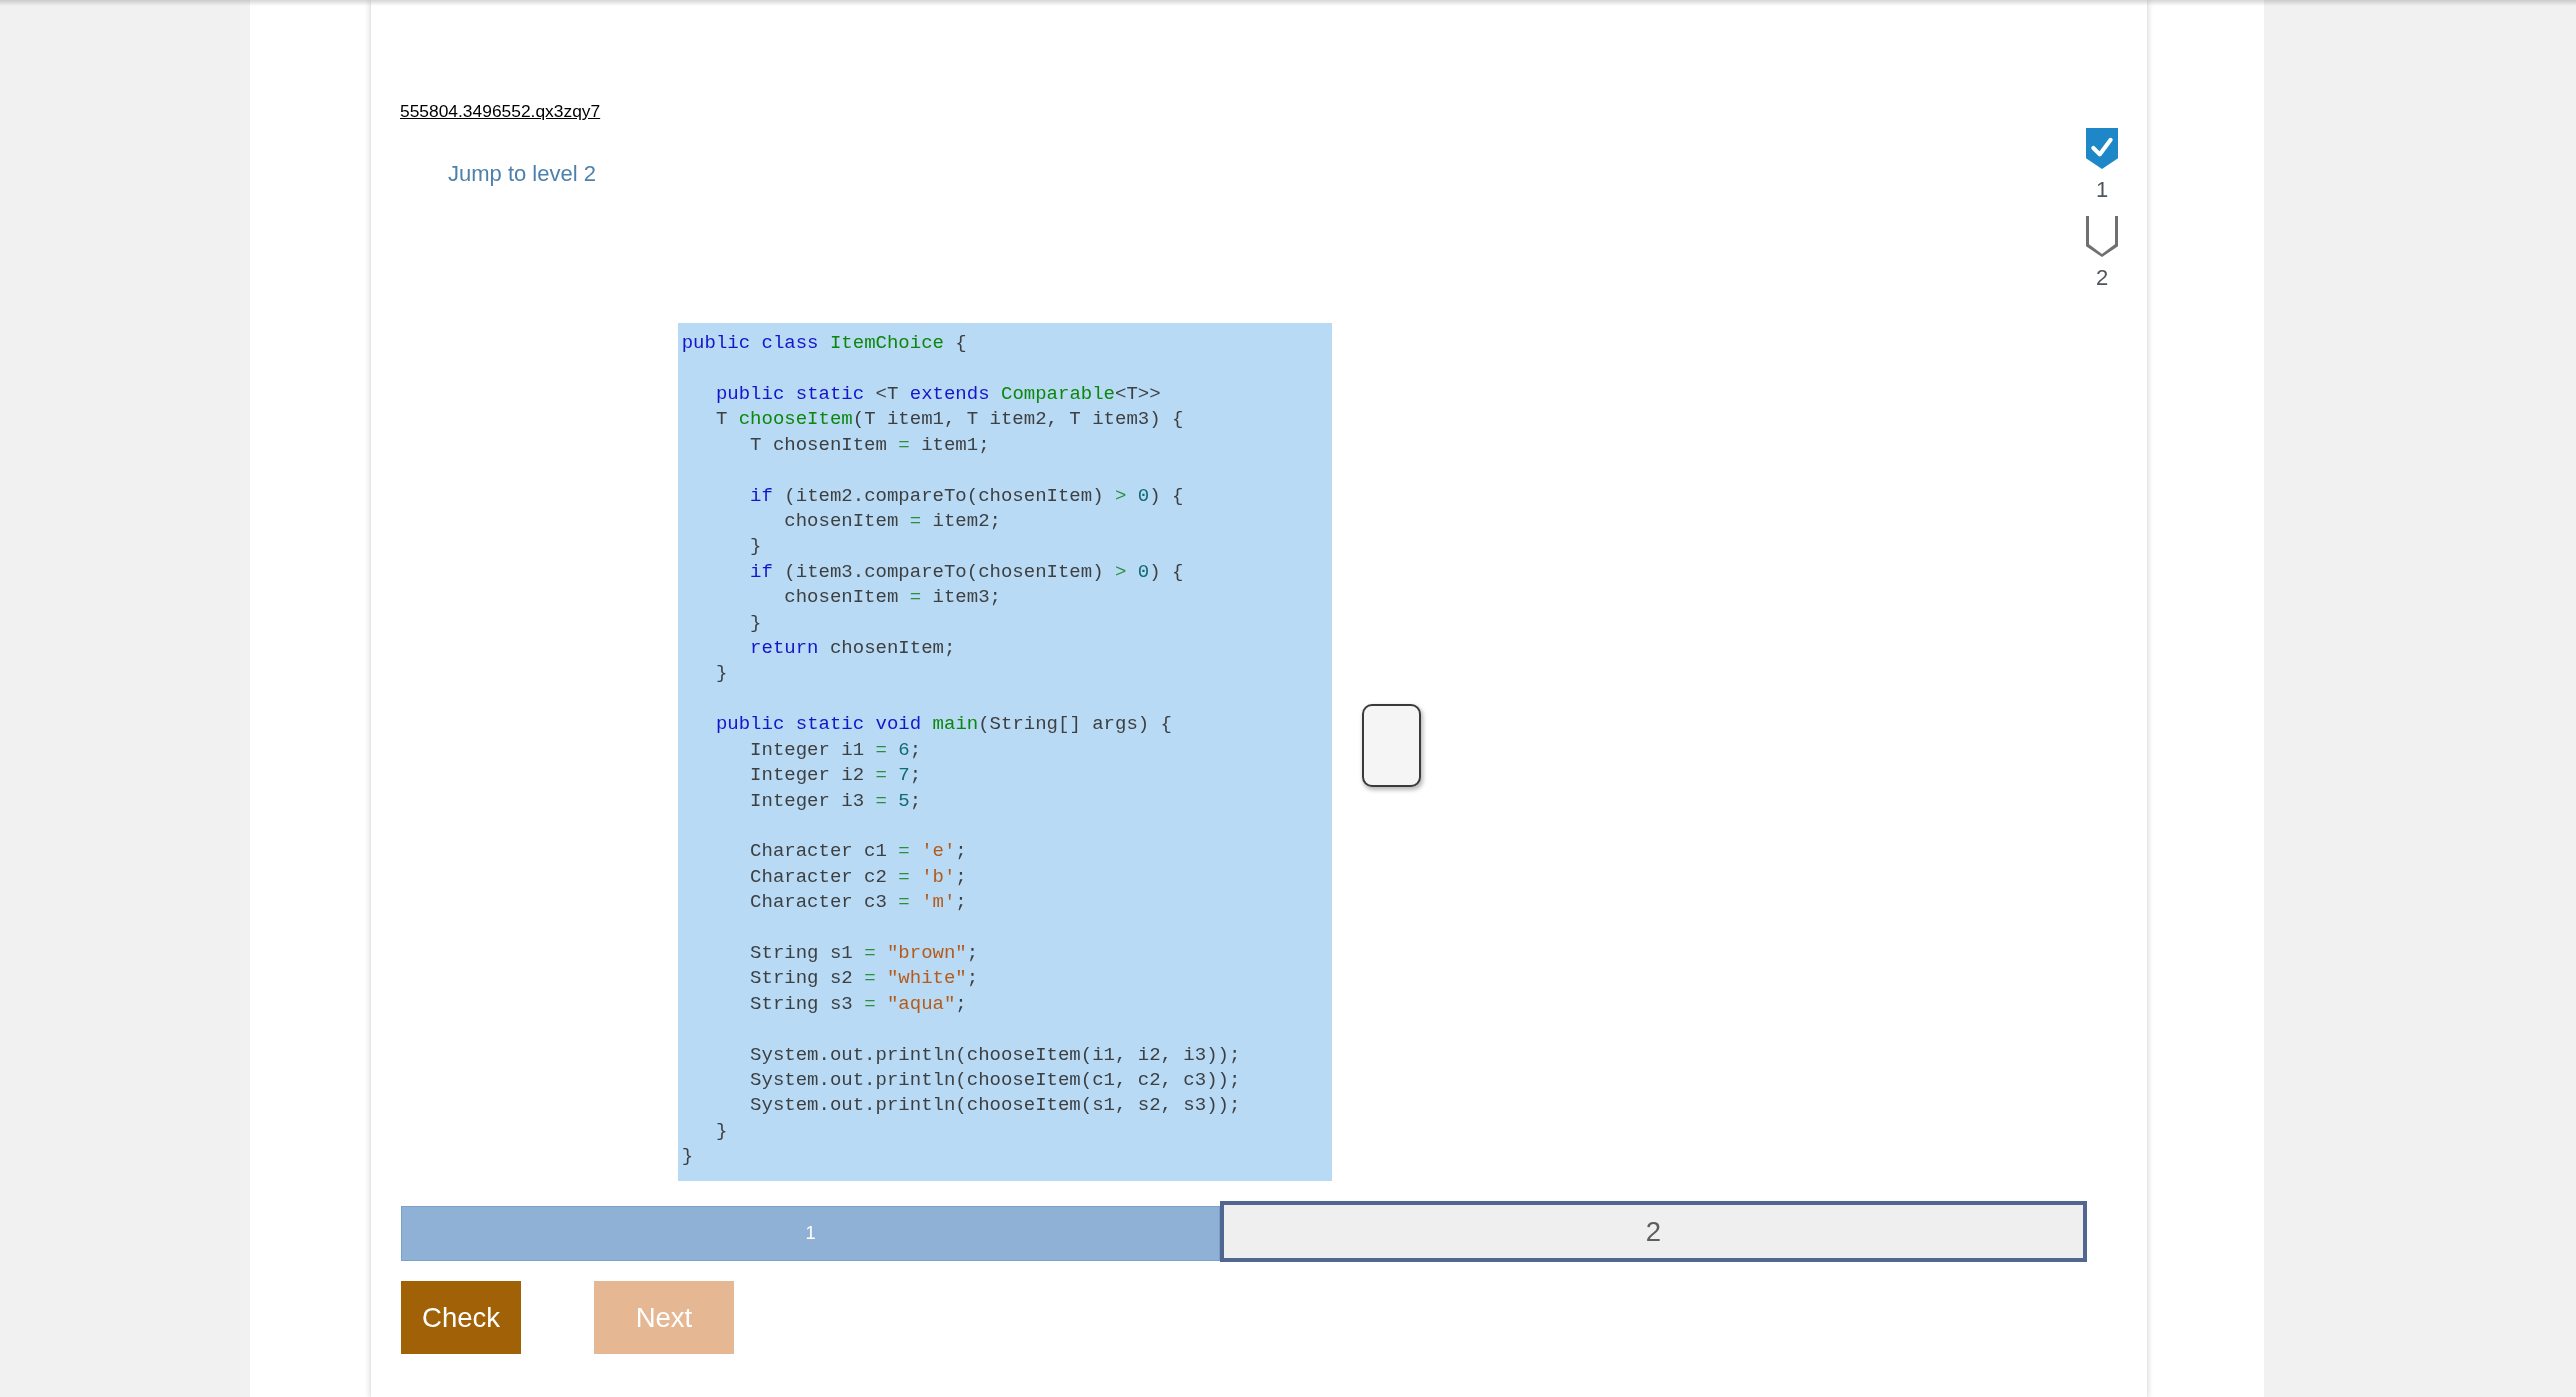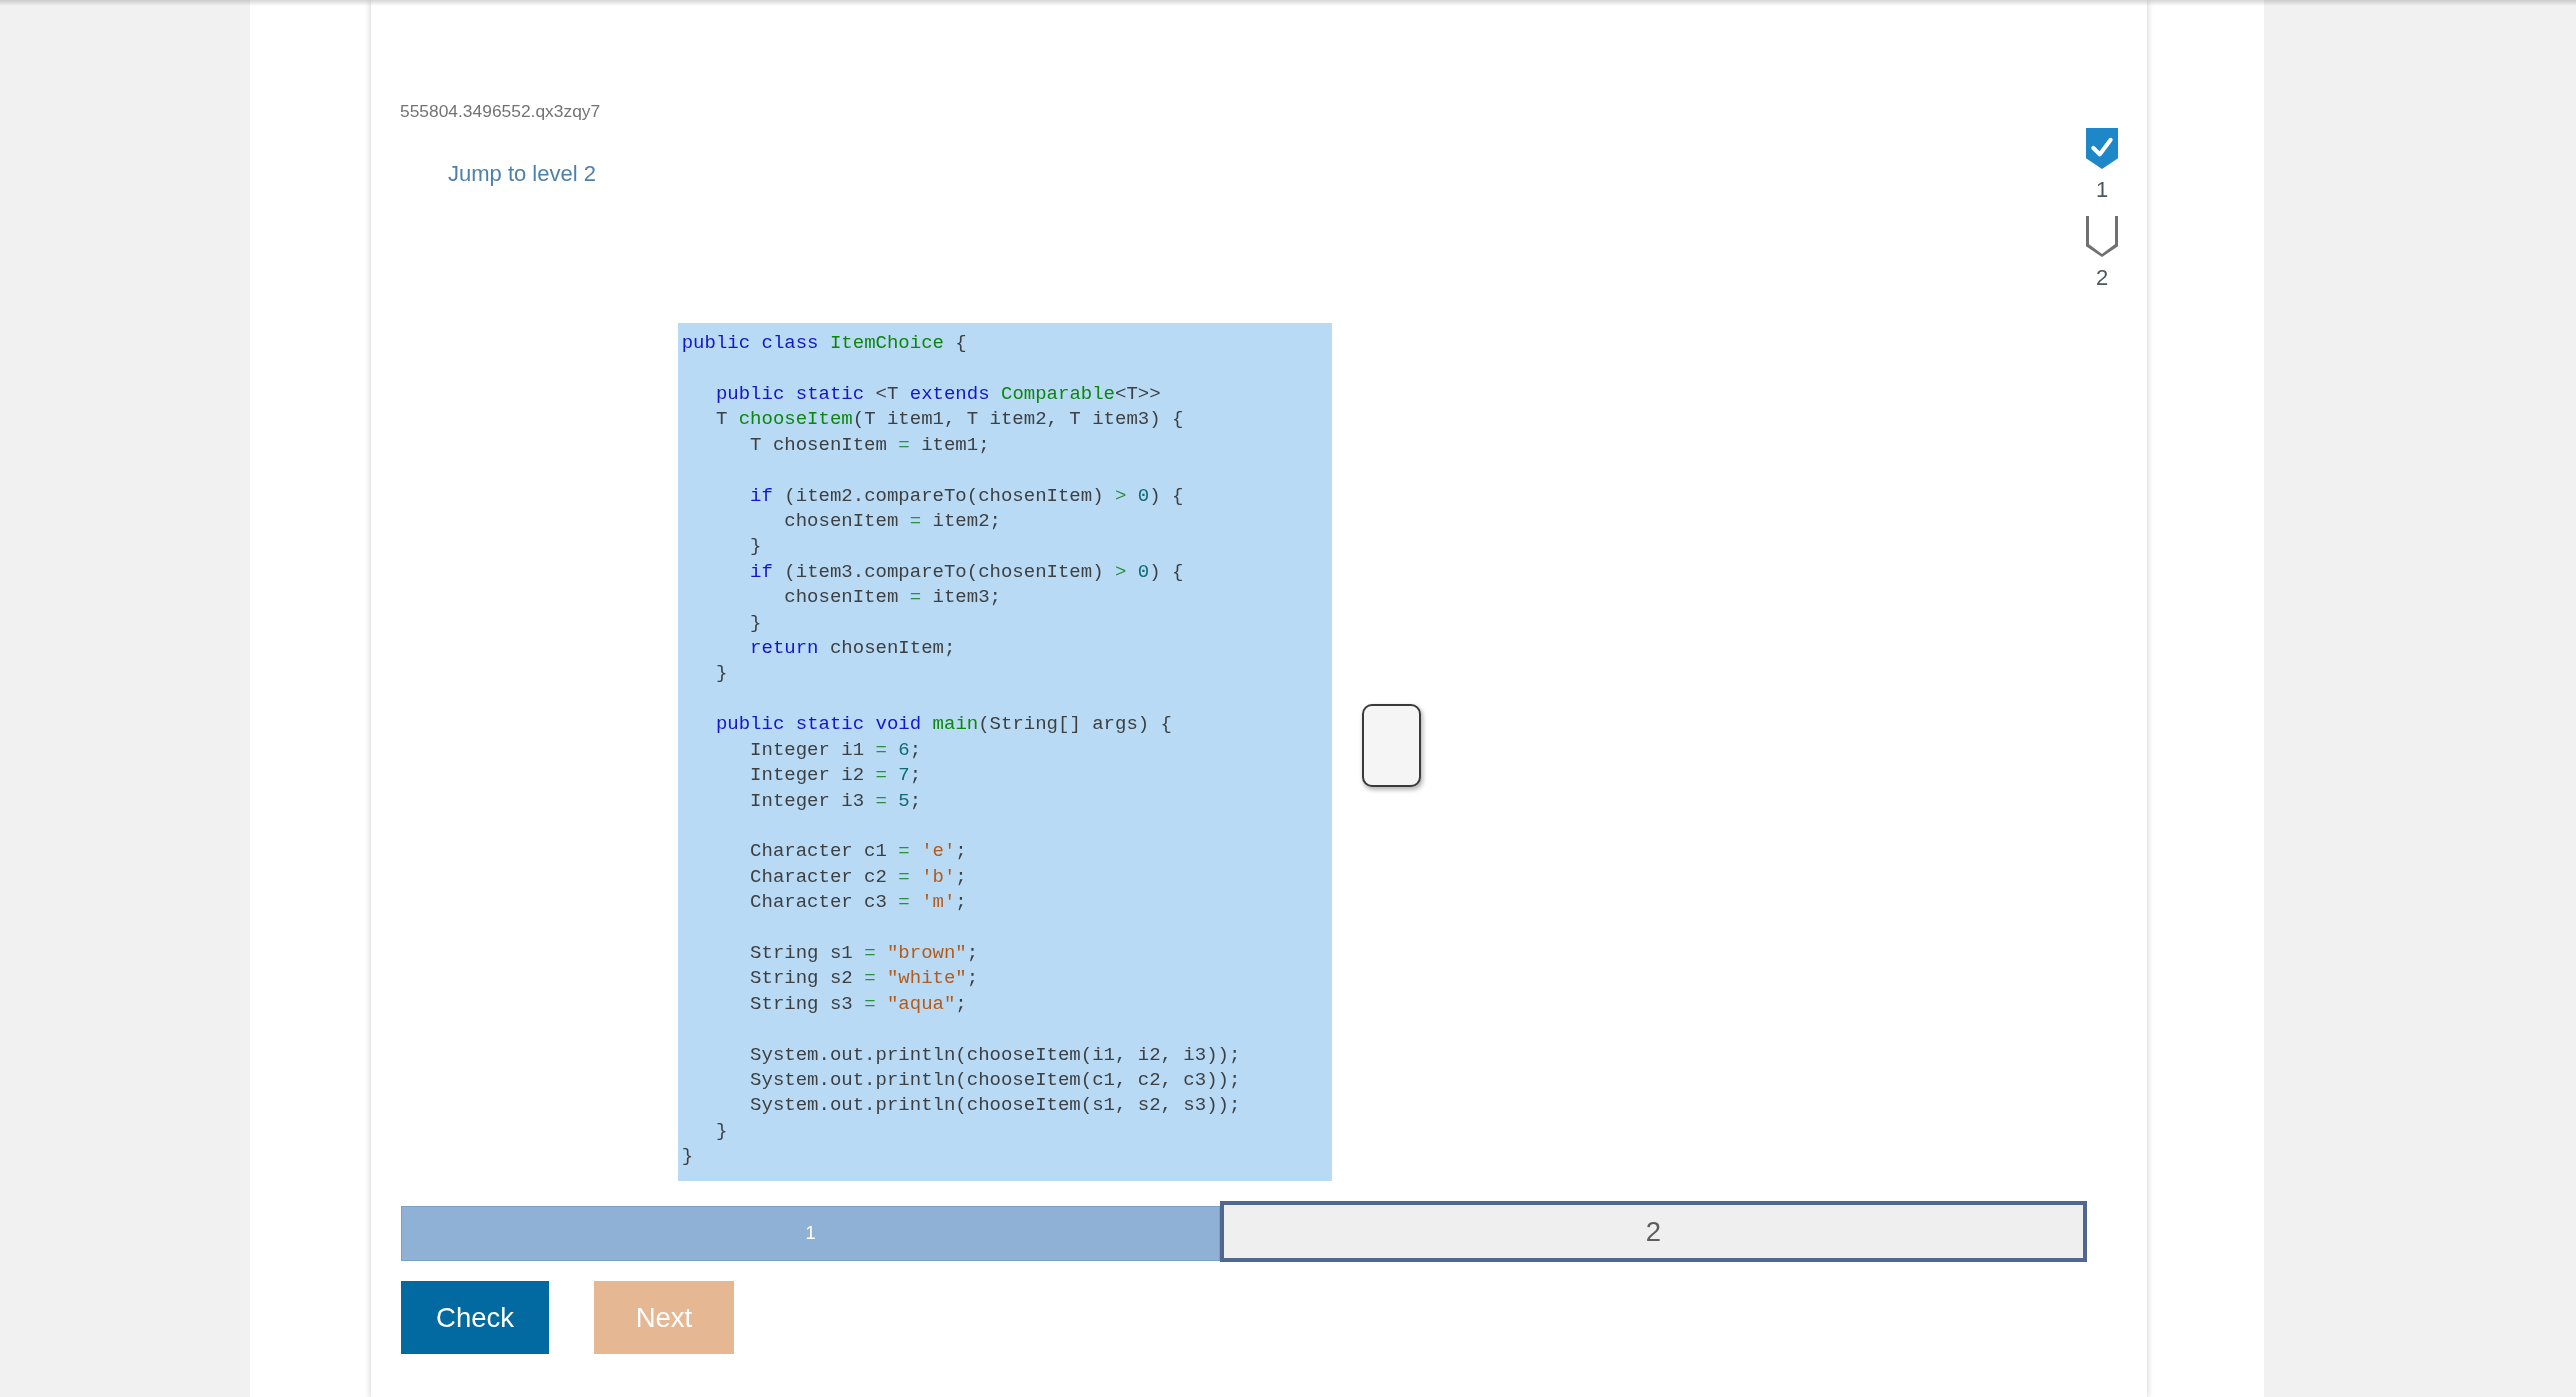--- a/index.html
+++ b/index.html
@@ -24,21 +24,21 @@
   .badge span { display:block; }
   .header-divider { position:absolute; left:159px; top:0; width:1.8px; height:68px; background:#c6c6c6; }
   .panel-title { position:absolute; left:185px; top:0; height:75px; line-height:75px;
     font-size:27.5px; color:#59646c; }
   .pennant { position:absolute; left:1683px; top:0; width:52px; height:68px; background:#6f6f6f;
     clip-path:polygon(0 0,100% 0,100% 74%,50% 100%,0 74%); }
   .pennant-inner { position:absolute; left:2.7px; top:0; width:47px; height:63px; background:#f5f5f5;
     clip-path:polygon(0 0,100% 0,100% 74%,50% 100%,0 74%); }
 
   
-  .activity-id { position:absolute; left:29px; top:101px; font-size:17.4px; color:#737373; }
+  .activity-id { position:absolute; left:29px; top:101px; font-size:17.4px; color:#000000;text-decoration:underline; }
   .jump-link { position:absolute; left:77px; top:161px; font-size:22px; color:#4d80ab;
     text-decoration:none; cursor:pointer; }
   .prompt { position:absolute; left:0; top:236px; width:1639px; text-align:center;
     font-size:30px; color:#44525e; }
 
   
   .code-block { position:absolute; left:307px; top:323px; width:654px; margin:0;
     background:#b8daf4; padding:8.2px 0 11px 3.7px;
     font-family:"Liberation Mono", monospace; font-size:19px; line-height:25.4px; }
   .code-line { white-space:pre; }
@@ -53,21 +53,21 @@
   .progress-bar { position:absolute; left:30px; top:1201px; width:1686px; height:61px; }
   .seg { position:absolute; display:flex; align-items:center; justify-content:center; }
   .seg1 { left:0; top:4.6px; width:819px; height:55px; background:#8fb1d5; border:1.8px solid #7aa1c9;
     color:#ffffff; font-size:18.3px; }
   .seg2 { left:819px; top:0; width:867px; height:61px; background:#efefef; border:4.6px solid #51678f;
     color:#5d5d5d; font-size:27.5px; font-weight:500; }
 
   
   .btn { position:absolute; top:1281px; height:73px; border:none; color:#ffffff;
     font-size:27.5px; font-family:"Liberation Sans", sans-serif; cursor:pointer; }
-  .btn.check { left:30px; width:148px; background:#0369a1; }
+  .btn.check { left:30px; width:120px; background:#a16207; }
   .btn.next  { left:223px; width:140px; background:#e5b893; }
 
   
   .shield { position:absolute; width:32px; height:41px;
     clip-path:polygon(0 0,100% 0,100% 74%,50% 100%,0 74%); }
   .shield.filled { left:1715px; top:128px; background:#1e87c8; }
   .shield.outline { left:1715px; top:216px; background:#707070; }
   .shield.outline .shield-fill { position:absolute; left:2.7px; top:0; width:26.5px; height:38px;
     background:#ffffff; clip-path:polygon(0 0,100% 0,100% 74%,50% 100%,0 74%); }
   .shield-label { position:absolute; left:1715px; width:32px; text-align:center;

